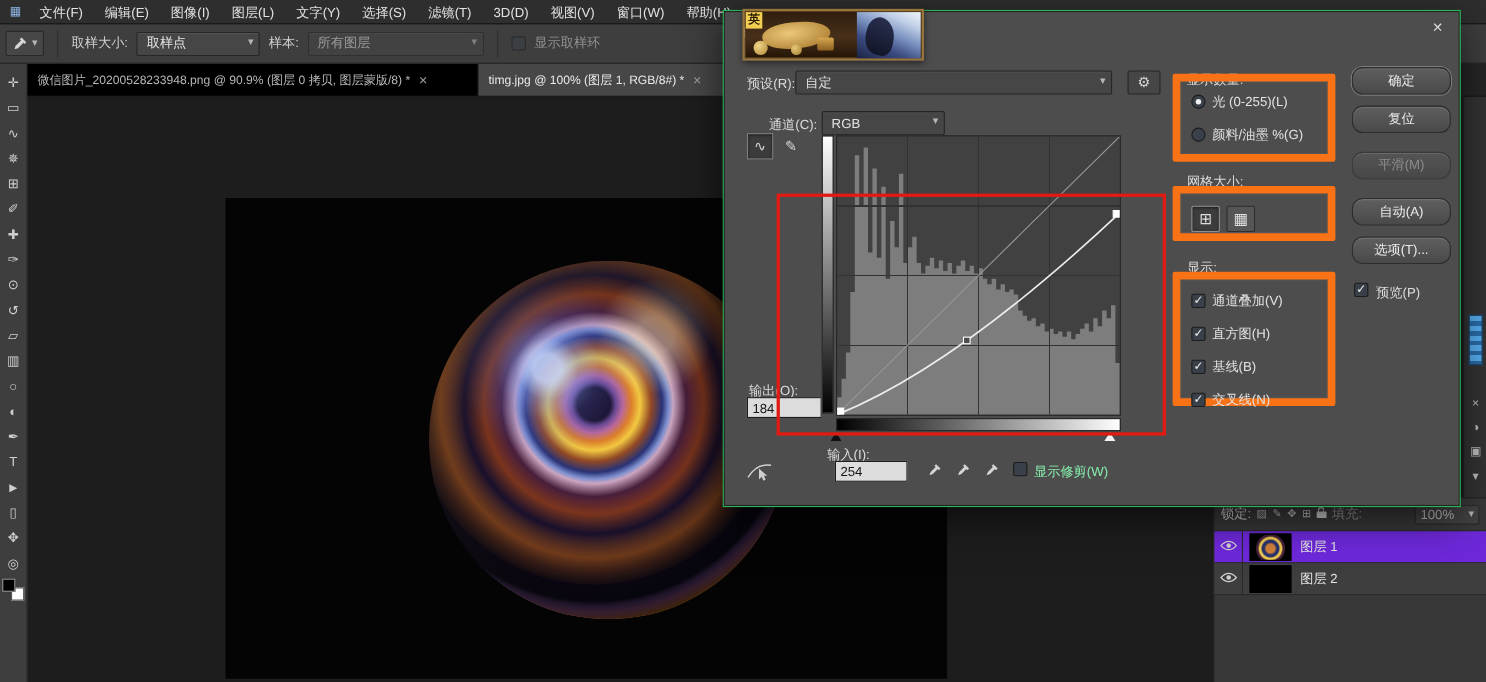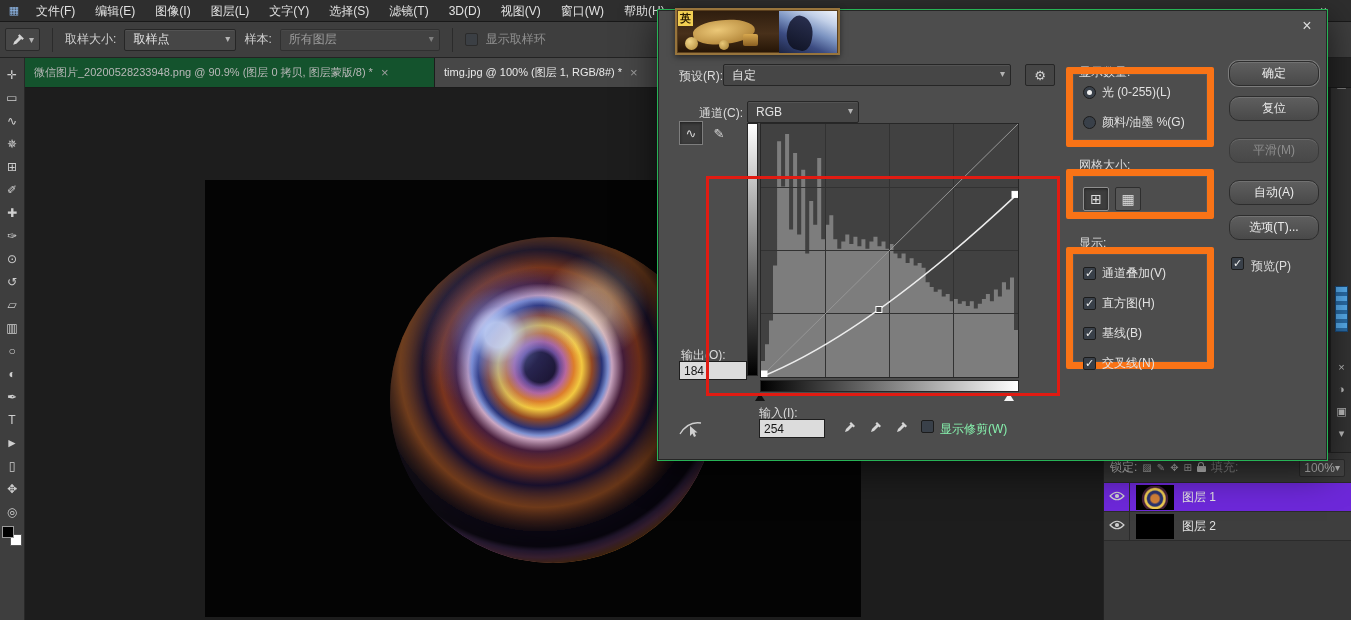--- a/index.html
+++ b/index.html
@@ -36,21 +36,21 @@
     display:inline-flex;align-items:center;justify-content:center;flex:none}
   .cb .tick{color:#f0f0f0;font-size:11px;line-height:1;margin-top:-1px}
   .radio{width:13px;height:13px;border-radius:50%;background:#394049;border:1px solid #1c1c1c;
     display:inline-flex;align-items:center;justify-content:center;flex:none}
   .radio.selected::after{content:"";width:5px;height:5px;border-radius:50%;background:#f0f0f0}
 
   
   .tabbar{position:absolute;left:25px;top:58px;width:1326px;height:30px;background:#262626;
     border-bottom:1px solid #1a1a1a;display:flex;align-items:stretch;z-index:3}
   .tab{display:inline-flex;align-items:center;padding:0 9px;border-right:1px solid #1c1c1c;
-    background:#14532d;color:#b8b8b8;overflow:hidden;flex:none}
+    background:#000000;color:#b8b8b8;overflow:hidden;flex:none}
   .tab.active{background:#474747;color:#e9e9e9}
   .tab:nth-child(1){width:410px}
   .tab:nth-child(2){width:228px}
   .tab-title{white-space:nowrap;overflow:hidden;text-overflow:ellipsis;font-size:11px}
   .tab-close{margin-left:8px;color:#9e9e9e;font-size:13px;flex:none}
 
   
   .toolbox{position:absolute;left:0;top:58px;width:25px;height:562px;background:#3e3e3e;
     border-right:1px solid #282828;display:flex;flex-direction:column;align-items:center;padding-top:7px;z-index:3}
   .tools-list{display:flex;flex-direction:column;align-items:center;gap:4px}
@@ -88,21 +88,21 @@
   .rs-blue{position:absolute;left:4px;top:264px;width:13px;height:46px;border:1px solid #1a4a78;
     background:repeating-linear-gradient(180deg,#57aef0 0 5px,#2a6da8 5px 9px)}
 
   
   .layers-panel{position:absolute;left:1103px;top:452px;width:248px;height:168px;background:#383838;
     border-left:1px solid #222;border-top:1px solid #222;z-index:2}
   .lp-header{height:30px;display:flex;align-items:center;gap:5px;padding:0 6px;
     border-bottom:1px solid #292929;color:#c9c9c9}
   .lock-icons{display:flex;align-items:center;gap:5px}
   .lk-ic{font-size:10px;color:#b8b8b8;line-height:1}
-  .fill-chip{margin-left:auto;display:inline-flex;align-items:center;gap:0;color:#bdbdbd;
+  .fill-chip{margin-left:auto;display:inline-flex;align-items:center;gap:13px;color:#bdbdbd;
     border:1px solid #2a2a2a;background:#424242;padding:1px 4px;border-radius:2px}
   .layers-list{display:flex;flex-direction:column}
   .lp-row{height:29px;display:flex;align-items:center;background:#3e3e3e;border-bottom:1px solid #2b2b2b}
   .lp-row.selected{background:#6d28d9}
   .eye-cell{width:26px;height:100%;border-right:1px solid #2b2b2b;display:flex;align-items:center;justify-content:center;flex:none}
   .thumb{width:38px;height:25px;margin:0 8px 0 6px;border:1px solid #000;background:#111;flex:none}
   .planet-thumb{background:radial-gradient(circle at 50% 55%, #d28038 0 18%, #2b336e 26% 34%, #ecc852 40% 46%, #45203a 52% 58%, transparent 62%),#000}
   .black-thumb{background:#000}
   .art-thumb{background:linear-gradient(120deg,#3a2a5a,#c87840 40%,#ecc44a 60%,#28306e 82%,#1a1020)}
   .lp-label{color:#e2e2e2;white-space:nowrap}
@@ -131,21 +131,21 @@
   .v-grad{left:88px;top:112px;width:11px;height:253px;background:linear-gradient(180deg,#fff,#000);border:1px solid #272727}
   .plot{left:101px;top:112px;width:259px;height:255px;background:#414141;border:1px solid #272727;overflow:hidden}
   .h-grad{left:101px;top:369px;width:259px;height:12px;background:linear-gradient(90deg,#000,#fff);border:1px solid #272727}
   .slider{width:0;height:0;border-left:5px solid transparent;border-right:5px solid transparent;border-bottom:8px solid #111}
   .slider-black{left:96px;top:382px}
   .slider-white{left:345px;top:382px;border-bottom-color:#f4f4f4}
   .output-label{left:22px;top:336px}
   .field{position:absolute;height:19px;background:#dcdcdc;border:1px solid #1e1e1e;color:#161616;
     font-size:12px;padding:0 4px;font-family:inherit}
   .output-field{left:20px;top:350px;width:68px}
-  .input-label{left:100px;top:394px}
+  .input-label{left:93px;top:394px}
   .input-field{left:100px;top:408px;width:66px}
   .dropper-btn{width:22px;height:20px;display:flex;align-items:center;justify-content:center}
   .dropper-black{left:180px;top:406px}
   .dropper-gray{left:206px;top:406px}
   .dropper-white{left:232px;top:406px}
   .clip-cb{left:262px;top:409px}
   .clip-label{left:281px;top:410px;color:#86efac}
   .target-btn{left:18px;top:406px;width:28px;height:24px}
 
   .group-box{border:7px solid #f97316;box-shadow:inset 0 0 0 1px rgba(255,255,255,.05);border-radius:2px}

